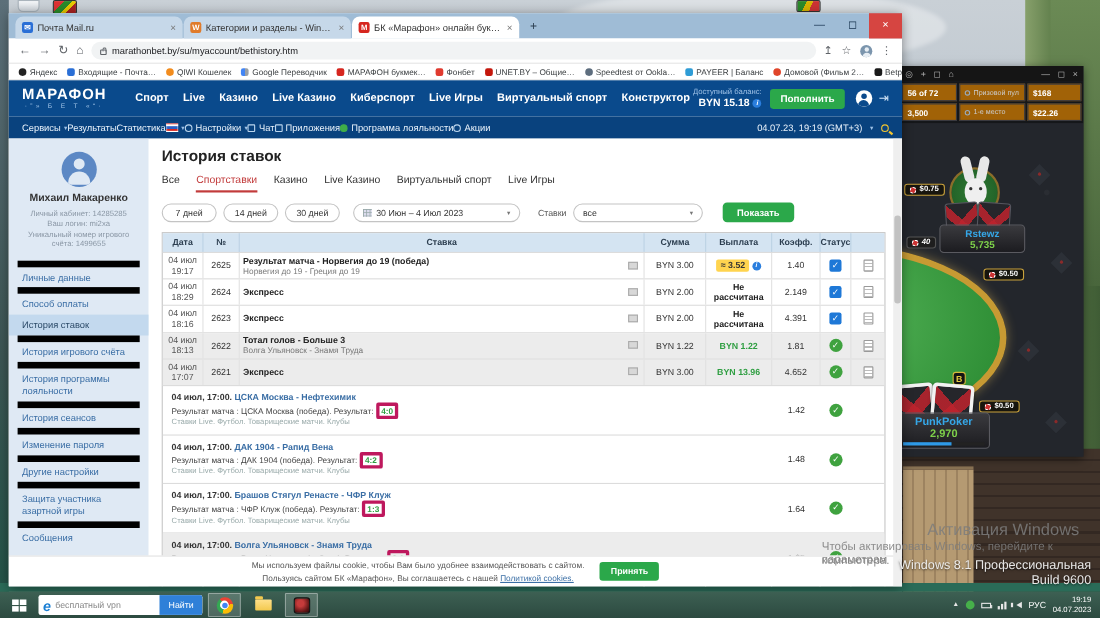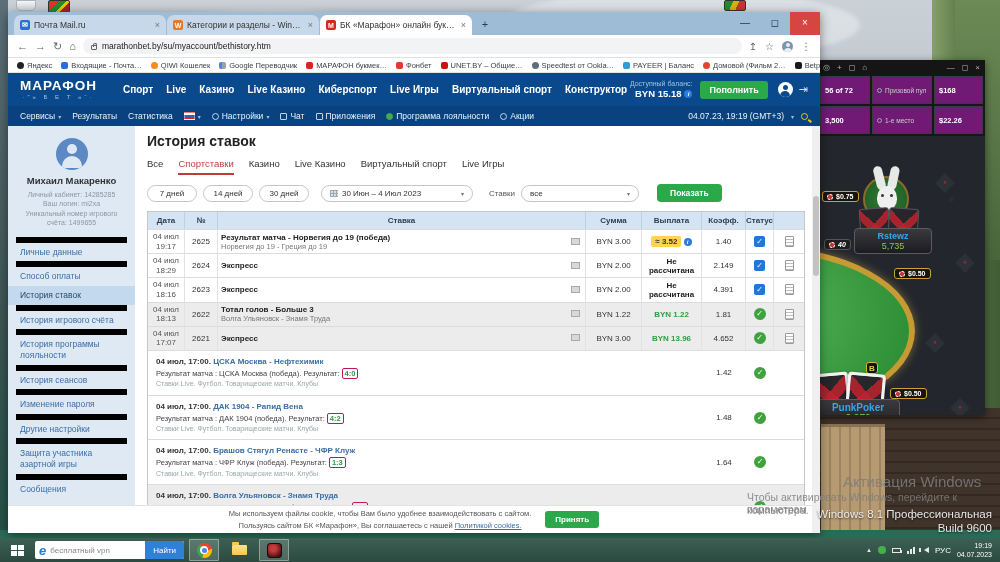--- a/index.html
+++ b/index.html
@@ -83,21 +83,21 @@
   .balance { margin-left:auto; text-align:right; line-height:1.2; margin-right:8px; }
   .balance .bl { font-size:7px; color:#9ec1e6; }
   .balance .bv { font-size:9.5px; font-weight:bold; display:flex; align-items:center; gap:3px; justify-content:flex-end; }
   .info-dot { display:inline-block; width:8px; height:8px; border-radius:50%; background:#2a7ede; color:#fff;
     font-size:6px; line-height:8px; text-align:center; font-style:italic; font-weight:bold; }
   .topup { background:#2ba84a; border-radius:3px; padding:4px 9px; font-size:9px; font-weight:bold; color:#fff; }
   .user-ic { width:15px; height:15px; border-radius:50%; background:#fff; position:relative; overflow:hidden; margin:0 6px 0 10px; }
   .user-ic:before { content:""; position:absolute; left:5px; top:3px; width:5px; height:5px; border-radius:50%; background:#0a4a8c; }
   .user-ic:after  { content:""; position:absolute; left:2.5px; top:9px; width:10px; height:6px; border-radius:5px 5px 0 0; background:#0a4a8c; }
   .exit-ic { font-size:11px; color:#cfe2f5; }
-  .subnav { height:20px; background:#09427e; display:flex; align-items:center; gap:11px; padding:0 12px;
+  .subnav { height:20px; background:#09427e; display:flex; align-items:center; padding:0 12px;
     font-size:8.5px; color:#e9f2fb; white-space:nowrap; }
   .sitem { display:flex; align-items:center; gap:3px; }
   .caret { font-size:6px; color:#9ec1e6; }
   .flag { width:11px; height:8px; border:1px solid rgba(255,255,255,.4);
     background:linear-gradient(180deg,#fff 0 33%,#2a5fc4 33% 66%,#d6261f 66%); }
   .mic { width:7px; height:7px; border:1px solid #bcd6ee; border-radius:50%; position:relative; }
   .mic.sq { border-radius:1px; }
   .mic.green { background:#3fae49; border-color:#3fae49; }
   .subnav-r { margin-left:auto; display:flex; align-items:center; gap:7px; }
   .mag { width:7px; height:7px; border:1.5px solid #f2c531; border-radius:50%; position:relative; }
@@ -154,40 +154,40 @@
   .chk { width:11px; height:11px; border-radius:2px; background:#1e78d7; color:#fff; font-size:8px; line-height:11px; text-align:center; }
   .okc { width:12px; height:12px; border-radius:50%; background:#3fa23f; color:#fff; font-size:8px; line-height:12px; text-align:center; }
   .doc { width:9px; height:11px; border:1px solid #999; border-radius:1px;
     background:linear-gradient(#fff 0 2px,#bbb 2px 3px,#fff 3px 5px,#bbb 5px 6px,#fff 6px 8px,#bbb 8px 9px,#fff 9px); }
   .drow { display:grid; grid-template-columns:554px 44px 28px 30px; border-bottom:1px solid #dcdcdc; }
   .drow > div { display:flex; align-items:center; justify-content:center; padding:2px 3px; }
   .d-main { flex-direction:column; align-items:flex-start !important; text-align:left; padding:5px 8px !important; line-height:1.5; }
   .d-pre { font-weight:bold; color:#333; }
   .d-link { color:#3a6ea5; font-weight:bold; }
   .d-res { color:#444; font-size:7.5px; }
-  .score { border:1px solid #be185d; color:#2e9e41; border-radius:2px; padding:0 2px; font-weight:bold; font-size:7.5px; margin-left:2px; }
+  .score { border:3px solid #be185d; color:#2e9e41; border-radius:2px; padding:0 2px; font-weight:bold; font-size:7.5px; margin-left:2px; }
   .d-cat { color:#9aa; font-size:7px; }
 
   .cookiebar { position:absolute; left:0; bottom:0; width:100%; height:28px; background:#fff; border-top:1px solid #e2e2e2;
     display:flex; align-items:center; justify-content:center; gap:14px; font-size:7.5px; color:#555; text-align:center; z-index:5; }
   .cookiebar a { color:#3a6ea5; text-decoration:underline; }
   .acceptbtn { background:#2ba84a; color:#fff; border-radius:3px; padding:4px 10px; font-weight:bold; font-size:8px; }
   .scroll { position:absolute; right:0; top:61px; width:8px; height:460px; background:#efefef; z-index:6; }
   .thumb { position:absolute; left:1px; top:118px; width:6px; height:80px; background:#c2c2c2; border-radius:3px; }
 
   
   .poker { position:absolute; left:818px; top:60px; width:167px; height:355px; z-index:5; background:#23262c; overflow:hidden;
     box-shadow:0 2px 8px rgba(0,0,0,.5); }
   .ptitle { height:14px; background:#151515; display:flex; align-items:center; gap:7px; padding:0 5px;
     color:#b5b5b5; font-size:8px; }
   .ptitle .sp { margin-left:auto; }
   .pstats { padding:2px; background:#15171a; }
   .srow { display:flex; gap:2px; margin-bottom:2px; }
-  .scell { background:#701a75; border:1px solid #3a3a40; color:#fff; font-size:7.5px; font-weight:bold;
-    height:28px; display:flex; align-items:center; padding:0 4px; gap:3px; }
+  .scell { background:#a16207; border:1px solid #3a3a40; color:#fff; font-size:7.5px; font-weight:bold;
+    height:16px; display:flex; align-items:center; padding:0 4px; gap:3px; }
   .scell.lbl { font-weight:normal; color:#ccc; font-size:6.5px; }
   .eye { width:5px; height:5px; border-radius:50%; border:1px solid #9ab; flex:none; }
   .c1{width:50px;} .c2{width:60px;} .c3{flex:1;}
   .parea { position:relative; height:315px; overflow:hidden;
     background:radial-gradient(circle at 80% 20%, rgba(255,255,255,.03) 0 2px, transparent 3px), #23262c; }
   .shur { position:absolute; width:14px; height:14px; background:#2c3037; transform:rotate(45deg); }
   .shur:after { content:""; position:absolute; left:5px; top:5px; width:3px; height:3px; border-radius:50%; background:#8a2a2a; }
   .felt { position:absolute; left:-213px; top:110px; width:310px; height:170px; border-radius:50%;
     border:6px solid #c79a33; background:radial-gradient(circle at 60% 40%, #4fae53, #2f8f36 60%, #237528);
     box-shadow:0 0 10px rgba(230,190,90,.45); }
@@ -199,21 +199,21 @@
   .ear { position:absolute; width:9px; height:24px; background:#e8e8e8; border-radius:5px; top:-12px; }
   .ear.l { left:10px; transform:rotate(-14deg); } .ear.r { left:24px; transform:rotate(12deg); }
   .rface { position:absolute; left:12px; top:8px; width:20px; height:24px; background:#efefef; border-radius:50% 50% 45% 45%; }
   .rface:before { content:""; position:absolute; left:4px; top:8px; width:3px; height:3px; border-radius:50%; background:#333; box-shadow:9px 0 0 #333; }
   .cardb { position:absolute; width:30px; height:42px; border-radius:3px; background:#26262b; border:1px solid #55555e;
     background-image:linear-gradient(45deg,transparent 42%,rgba(190,35,45,.85) 42% 58%,transparent 58%),
                      linear-gradient(-45deg,transparent 42%,rgba(190,35,45,.85) 42% 58%,transparent 58%); }
   .plate { position:absolute; background:linear-gradient(#3a3a3e,#1c1c20); border:1px solid #5a5a60; border-radius:4px;
     text-align:center; color:#fff; padding:2px 0; }
   .pname { color:#35a7e8; font-weight:bold; font-size:9px; }
-  .pstack { color:#7ed14a; font-weight:normal; font-size:9px; }
+  .pstack { color:#7ed14a; font-weight:bold; font-size:9px; }
   .pbar { height:3px; background:#222; margin:2px 4px 0; }
   .pbar i { display:block; height:3px; width:60%; background:#2e9ae8; }
   .dealerb { position:absolute; width:12px; height:12px; border-radius:3px; background:#141414; border:1px solid #d4b93c;
     color:#e7cb3f; font-weight:bold; font-size:8px; text-align:center; line-height:11px; }
   .cardbig { position:absolute; width:38px; height:52px; background:#f2f2f2; border-radius:4px; padding:3px; box-shadow:0 1px 3px rgba(0,0,0,.6); }
   .cardbig .inner { width:100%; height:100%; border-radius:2px; background:#26262b;
     background-image:linear-gradient(45deg,transparent 40%,rgba(190,35,45,.85) 40% 60%,transparent 60%),
                      linear-gradient(-45deg,transparent 40%,rgba(190,35,45,.85) 40% 60%,transparent 60%); }
   .pbtn { position:absolute; left:1px; width:56px; background:linear-gradient(#55585c,#3a3d41); border:1px solid #26282b;
     border-radius:3px; color:#ddd; font-size:6.5px; text-align:center; padding:3px 0; line-height:1.35; }

